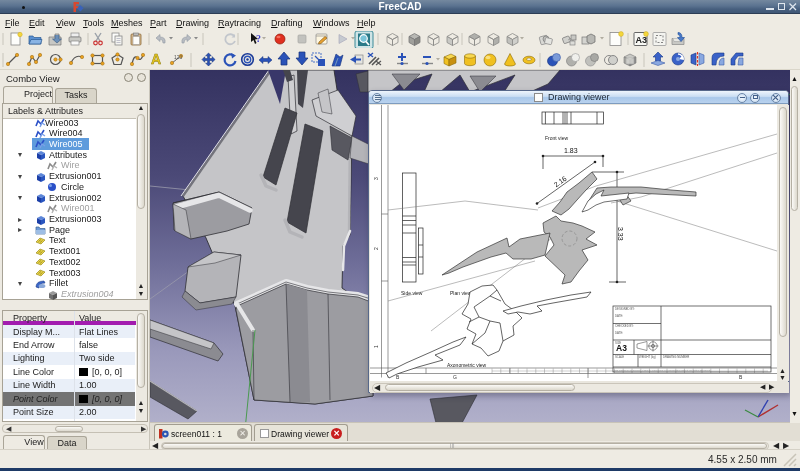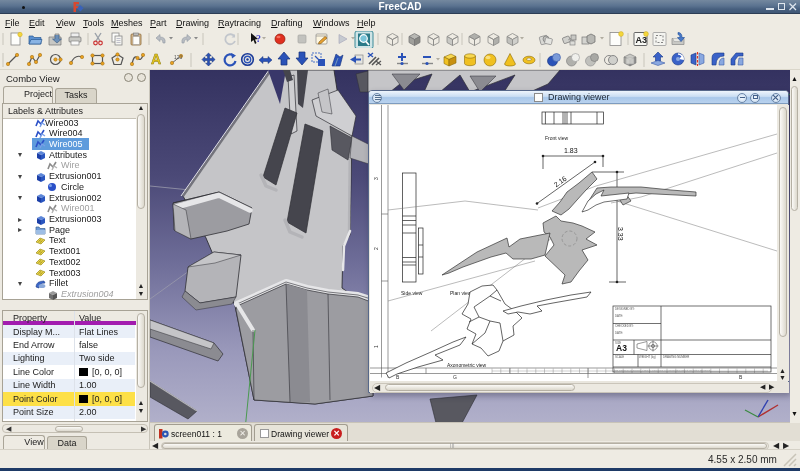--- a/index.html
+++ b/index.html
@@ -781,21 +781,21 @@
           </div>
           <div class="prow" style="top:40.3px;height:13.45px;background:#ffffff;">
             <span class="k">Line Color</span>
             <span class="abs" style="left:76px;top:3px;width:9px;height:8px;background:#000;"></span>
             <span class="abs" style="left:89px;top:1.5px;">[0, 0, 0]</span>
           </div>
           <div class="prow" style="top:53.8px;height:13.45px;background:#e9eff8;">
             <span class="k">Line Width</span>
             <span class="v">1.00</span>
           </div>
-          <div class="prow" style="top:67.2px;height:13.45px;background:#fde047;">
+          <div class="prow" style="top:67.2px;height:13.45px;background:#737373;font-style:italic;">
             <span class="k">Point Color</span>
             <span class="abs" style="left:76px;top:3px;width:9px;height:8px;background:#000;"></span>
             <span class="abs" style="left:89px;top:1.5px;">[0, 0, 0]</span>
           </div>
           <div class="prow" style="top:80.7px;height:13.45px;background:#e9eff8;">
             <span class="k">Point Size</span>
             <span class="v">2.00</span>
           </div>
           <div class="prow" style="top:94.1px;height:13.45px;background:#ffffff;">
             <span class="k">Selectable</span>

